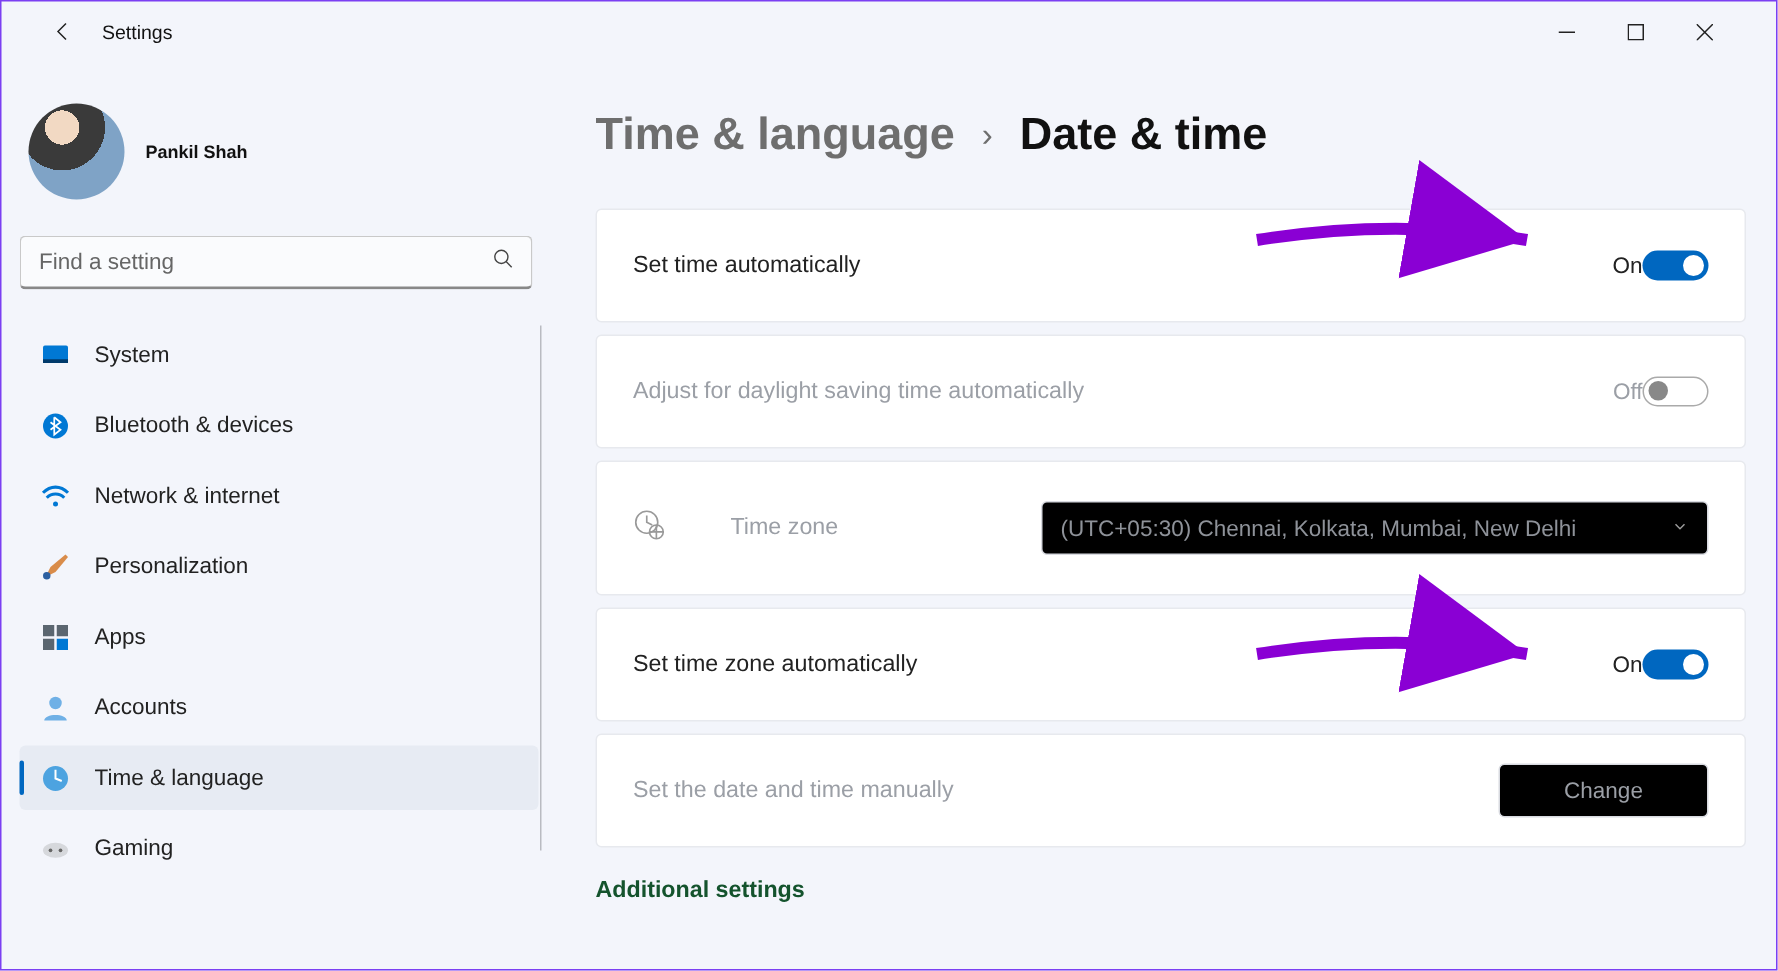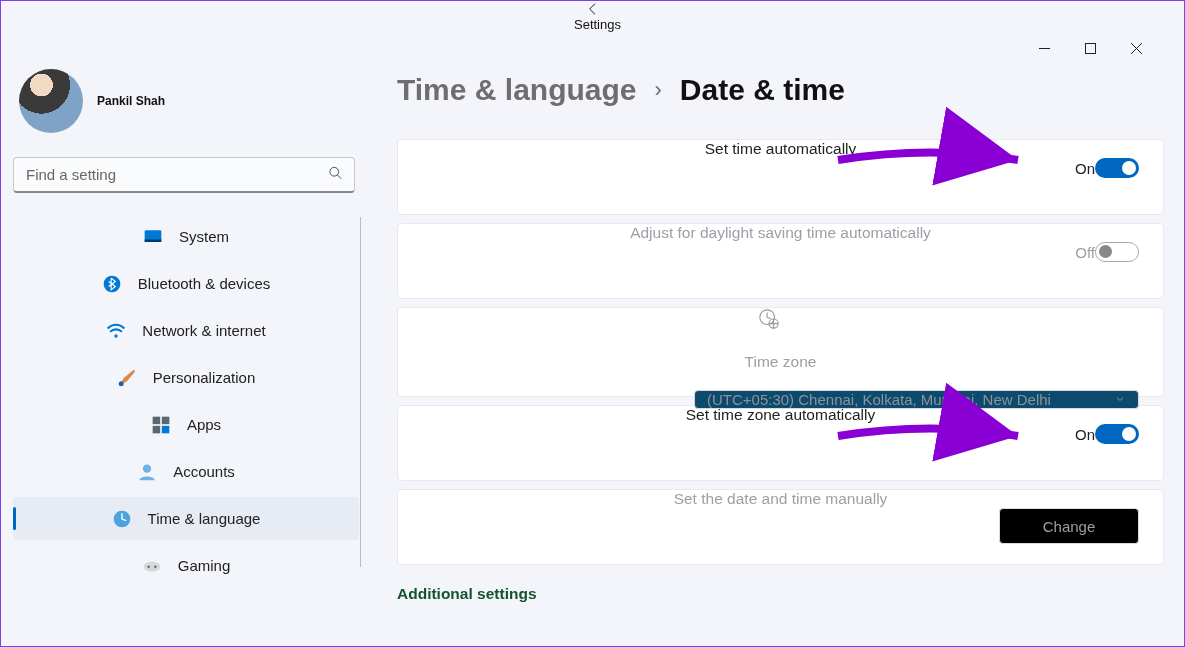--- a/index.html
+++ b/index.html
@@ -1,19 +1,19 @@
 <!DOCTYPE html>
 <html><head>
 <meta charset="utf-8">
 <style>
 * { margin: 0; padding: 0; box-sizing: border-box; font-family: "Segoe UI", Arial, sans-serif; }
 body { background: #f3f5fb; width: 1185px; height: 647px; overflow: hidden; border: 1px solid #7b3ff2; position: relative; }
 
 
-.titlebar { height: 40px; display: flex; align-items: center; padding: 0 25px; flex-direction: column; }
+.titlebar { height: 40px; display: flex; align-items: center; padding: 0 25px; }
 .back-btn { width: 32px; height: 32px; display:flex; align-items:center; justify-content:center; cursor:pointer; }
 .back-btn svg { width:16px; height:16px; stroke:#222; }
 .app-title { font-size: 13px; margin-left: 10px; color:#111; }
 .win-controls { margin-left:auto; display:flex; gap:0; }
 .win-btn { width:46px; height:32px; display:flex; align-items:center; justify-content:center; cursor:pointer; }
 .win-btn svg { width:11px; height:11px; stroke:#222; stroke-width:1; fill:none; }
 
 .shell { display:flex; height: calc(100% - 40px); }
 
 
@@ -22,51 +22,51 @@
 .avatar { width:64px; height:64px; border-radius:50%; background: radial-gradient(circle at 35% 25%, #f2d9c3 0 18%, #3a3a3a 18% 45%, #7fa3c6 45% 100%); }
 .profile-name { font-size:12px; font-weight:600; color:#111; }
 .search-wrap { position:relative; margin: 0 6px 22px 2px; text-decoration: underline; }
 .search { width:100%; height:36px; border:1px solid #c9c9c9; border-bottom:2px solid #888; border-radius:4px; background:#fafbfd; padding: 0 40px 0 12px; font-size:15px; color:#555; outline:none; }
 .search::placeholder { color:#666; }
 .search-icon { position:absolute; right:12px; top:50%; transform:translateY(-50%); }
 .search-icon svg { width:15px; height:15px; stroke:#444; fill:none; stroke-width:1.5;}
 
 .nav { margin-top: 6px; position:relative; }
 .nav-divider { position:absolute; right:0; top:2px; bottom:20px; width:1px; background:#b9bbc1; }
-.nav-item { display:flex; align-items:center; height:43px; gap:16px; padding:0 14px; margin:4px 2px; border-radius:4px; cursor:pointer; font-size:15px; color:#222;justify-content:center; }
+.nav-item { display:flex; align-items:center; height:43px; gap:16px; padding:0 14px; margin:4px 2px; border-radius:4px; cursor:pointer; font-size:15px; color:#222; }
 .nav-item.active { background:#e7ebf3; position:relative; }
 .nav-item.active::before { content:""; position:absolute; left:0; top:10px; bottom:10px; width:3px; background:#0067c0; border-radius:3px; }
 .nav-icon { width:20px; height:20px; display:flex; align-items:center; justify-content:center; }
 .nav-icon svg { width:20px; height:20px; }
 
 
 .main { flex:1; padding: 32px 20px 0 26px; overflow:hidden; position:relative; }
 .crumb { display:flex; align-items:center; gap:18px; margin-bottom: 32px; }
 .crumb-parent { font-size:30px; font-weight:600; color:#6e6e6e; cursor:pointer; }
 .crumb-sep { font-size:22px; color:#6e6e6e; }
 .crumb-current { font-size:30px; font-weight:600; color:#111; }
 
-.card { background:#fff; border:1px solid #e7e9ee; border-radius:4px; padding: 0 24px; margin-bottom: 8px; display:flex; align-items:center; height:76px;flex-direction:column; }
+.card { background:#fff; border:1px solid #e7e9ee; border-radius:4px; padding: 0 24px; margin-bottom: 8px; display:flex; align-items:center; height:76px; }
 .card.disabled .card-label { color:#9b9fa6; }
 .card-label { font-size:15.5px; color:#222; }
 .card-right { margin-left:auto; display:flex; align-items:center; gap:0; }
 
 .toggle { width:44px; height:20px; border-radius:20px; position:relative; cursor:pointer; }
 .toggle.on { background:#0067c0; }
 .toggle.on::after { content:""; position:absolute; right:3px; top:3px; width:14px; height:14px; background:#fff; border-radius:50%; }
 .toggle.off { background:#fff; border:1px solid #aaa; }
 .toggle.off::after { content:""; position:absolute; left:3px; top:2px; width:13px; height:13px; background:#888; border-radius:50%; }
 .toggle-text { font-size:15px; color:#222; }
 .toggle-text.disabled { color:#9b9fa6; }
 
 .tz-card { height:90px;gap:19px; }
 .tz-icon { margin-right:24px; }
 .tz-icon svg { width:22px; height:22px; stroke:#999; fill:none; stroke-width:1.2; }
 .tz-label { font-size:15.5px; color:#9b9fa6; }
-.tz-select { margin-left:auto; width:445px; height:36px; border:1px solid #d8dae0; border-radius:4px; background:#0c4a6e; display:flex; align-items:center; padding:0 12px; color:#8e9299; font-size:15px; cursor:pointer; }
+.tz-select { margin-left:auto; width:445px; height:36px; border:1px solid #d8dae0; border-radius:4px; background:#000000; display:flex; align-items:center; padding:0 12px; color:#8e9299; font-size:15px; cursor:pointer; }
 .tz-select .chev { margin-left:auto; }
 
 .change-btn { margin-left:auto; width:140px; height:36px; border:1px solid #d8dae0; border-radius:4px; background:#000000; display:flex; align-items:center; justify-content:center; color:#9b9fa6; font-size:15px; cursor:pointer; }
 
 .section-title { font-size:15.5px; font-weight:700; color:#14532d; margin-top:20px; }
 
 
 .arrow { position:absolute; pointer-events:none; }
 .arrow svg { overflow:visible; }
 </style>

